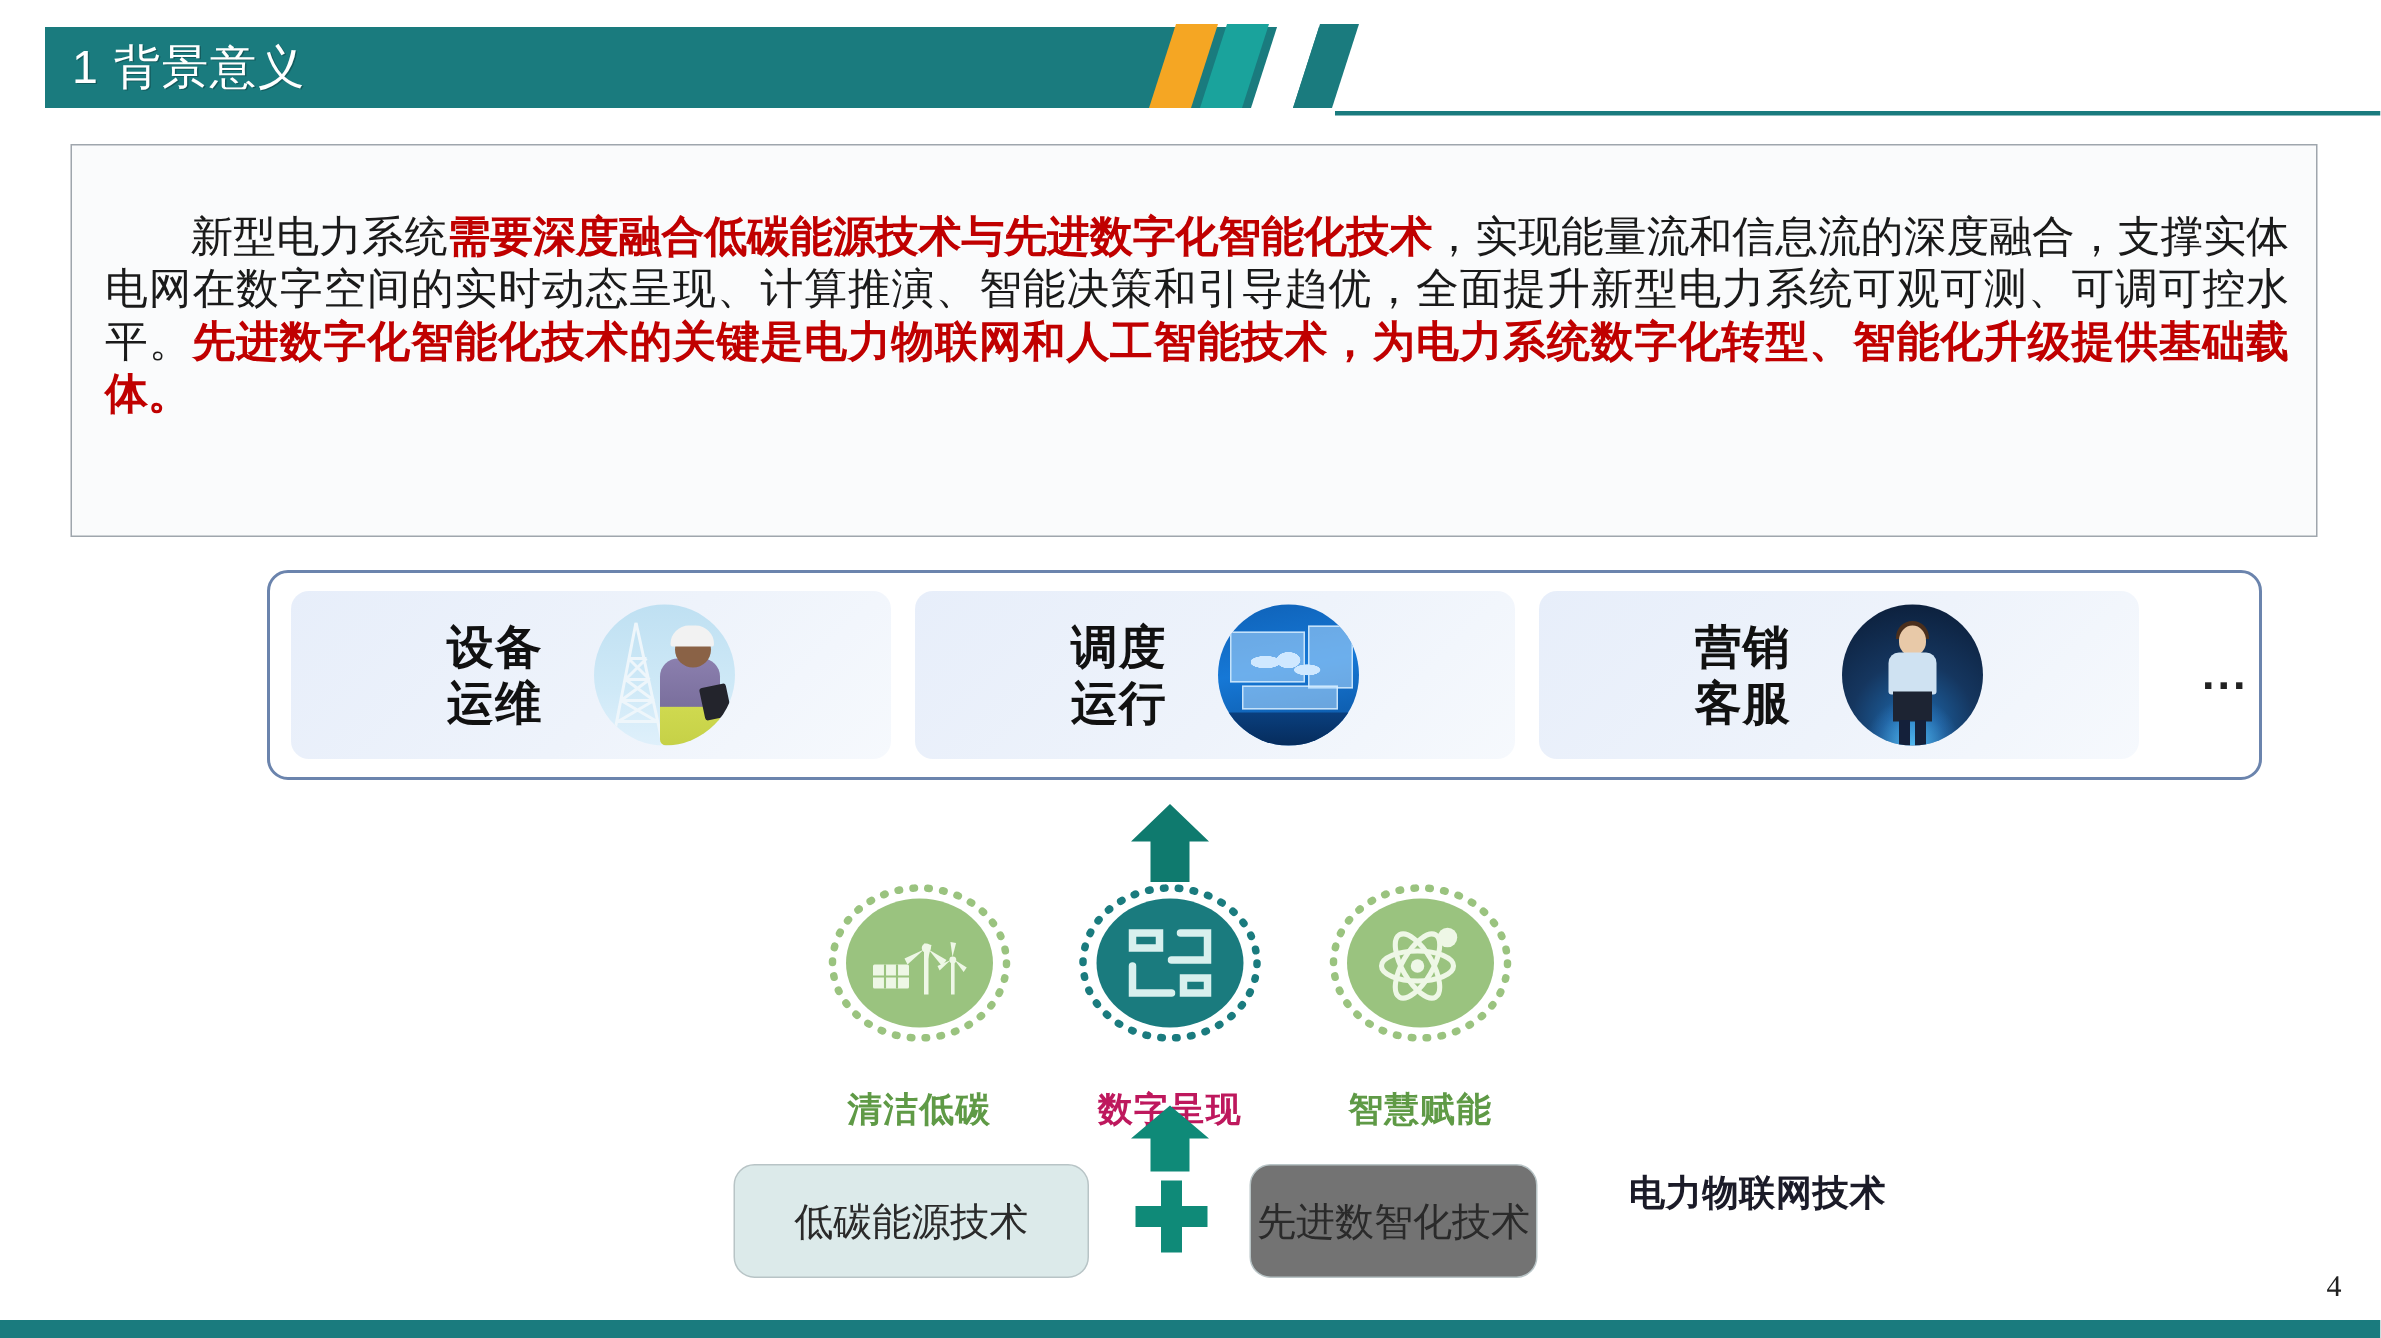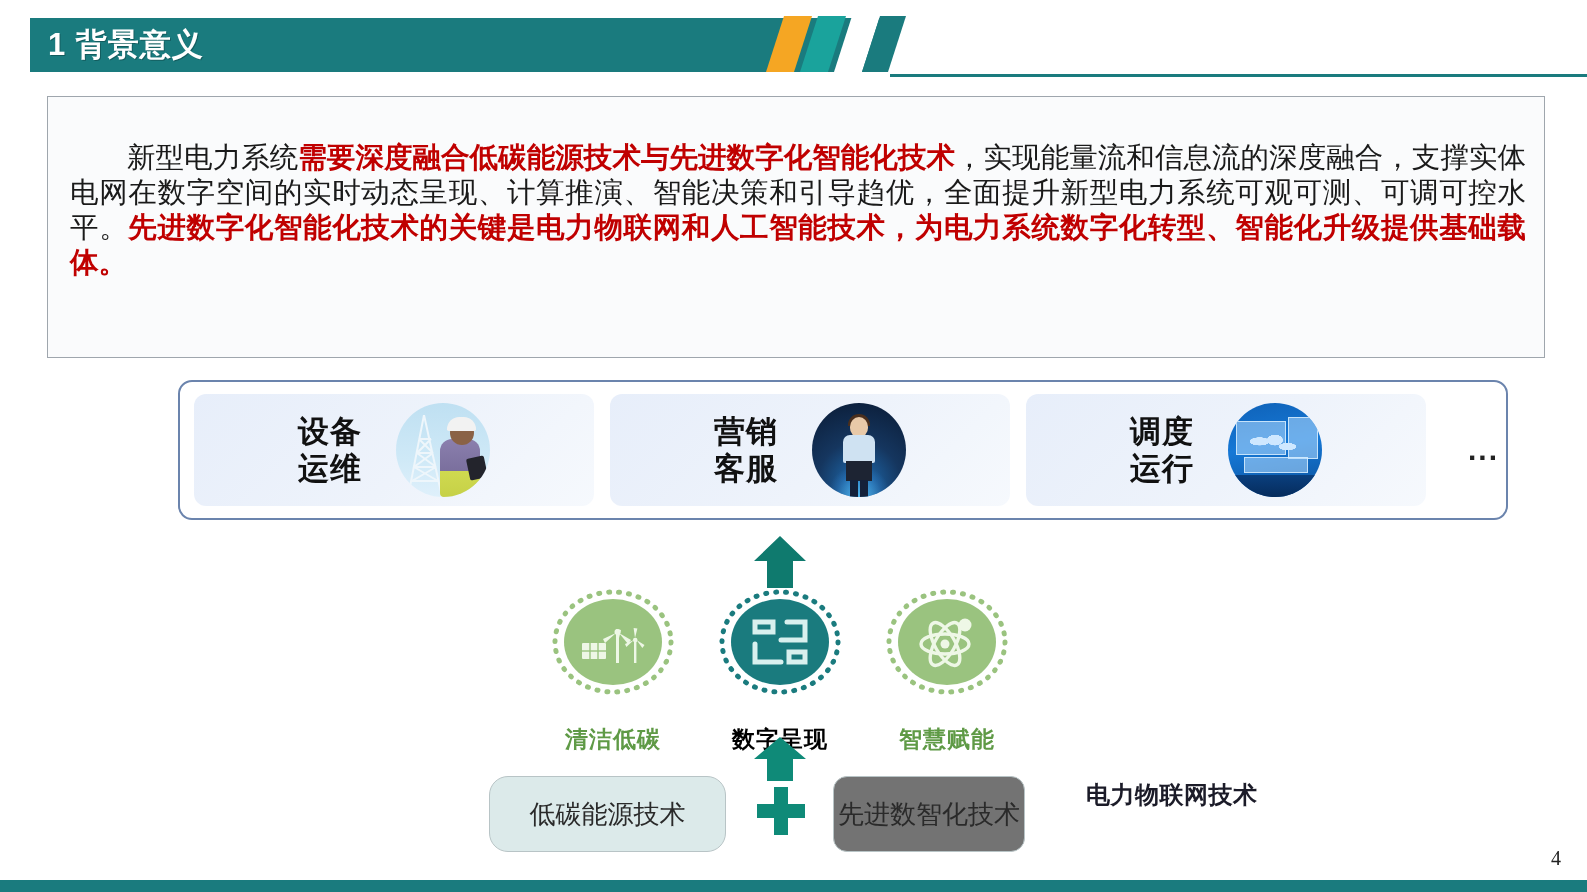--- a/index.html
+++ b/index.html
@@ -17,21 +17,21 @@
   #header-band {
     position: absolute;
     left: 30px; top: 18px;
     width: 850px; height: 54px;
     background: #1a7b7e;
   }
   #header-title {
     position: absolute;
     left: 48px; top: 26px;
     font-size: 31px;
-    font-weight: bold;
+    font-weight: normal;
     color: #ffffff;
     letter-spacing: 1px;
     line-height: 38px;
     text-shadow: 1px 1px 0 rgba(0,0,0,.25);
     white-space: nowrap;
   }
   #header-slashes {
     position: absolute;
     left: 760px; top: 8px;
     width: 200px; height: 72px;
@@ -225,38 +225,37 @@
   .c-green { background: #9ac37f; }
   .c-teal  { background: #1a7b7e; }
 
   .circle-label {
     margin-top: 28px;
     font-size: 23px;
     font-weight: bold;
     letter-spacing: 1px;
   }
   .lbl-green { color: #5f9a46; }
-  .lbl-teal  { color: #000000; }
+  .lbl-teal  { color: #be185d; }
 
   
   .tech-box {
     position: absolute;
     height: 76px;
     border-radius: 14px;
     display: flex; align-items: center; justify-content: center;
     font-size: 26px;
     color: #2a2a2a;
     border: 1px solid #b8c4c6;
     box-sizing: border-box;
     font-family: "DejaVu Sans", "Liberation Sans", sans-serif;
   }
   #tech-low-carbon {
     left: 489px; top: 776px; width: 237px;
     background: #dceaea;
-    border-radius: 19px;
   }
   #tech-digital {
     left: 833px; top: 776px; width: 192px;
     background: #737373;
   }
   #plus-sign {
     position: absolute;
     left: 755px; top: 785px;
     width: 52px; height: 52px;
   }
@@ -320,41 +319,41 @@
         </g>
       </svg>
       <div class="worker-body"></div>
       <div class="worker-head"></div>
       <div class="worker-helmet"></div>
       <div class="tablet"></div>
     </div>
   </div>
 
   <div class="card">
+    <div class="card-label">调度
+运行</div>
+    <div class="card-thumb thumb-control">
+      <div class="scr" style="left:8px;top:18px;width:48px;height:32px;"></div>
+      <div class="scr" style="left:60px;top:14px;width:28px;height:40px;"></div>
+      <div class="scr" style="left:16px;top:54px;width:62px;height:14px;"></div>
+      <div class="globe"></div>
+      <div class="desk"></div>
+    </div>
+  </div>
+
+  <div class="card">
     <div class="card-label">营销
 客服</div>
     <div class="card-thumb thumb-avatar">
       <div class="av-glow"></div>
       <div class="av-hair"></div>
       <div class="av-head"></div>
       <div class="av-torso"></div>
       <div class="av-skirt"></div>
       <div class="av-legs"></div>
-    </div>
-  </div>
-
-  <div class="card">
-    <div class="card-label">调度
-运行</div>
-    <div class="card-thumb thumb-control">
-      <div class="scr" style="left:8px;top:18px;width:48px;height:32px;"></div>
-      <div class="scr" style="left:60px;top:14px;width:28px;height:40px;"></div>
-      <div class="scr" style="left:16px;top:54px;width:62px;height:14px;"></div>
-      <div class="globe"></div>
-      <div class="desk"></div>
     </div>
   </div>
 
   <div id="cards-ellipsis">...</div>
 </div>
 
 <svg id="arrow-top" viewBox="0 0 56 56">
   <polygon points="28,2 54,27 41,27 41,54 15,54 15,27 2,27" fill="#0f7a6e"></polygon>
 </svg>
 

